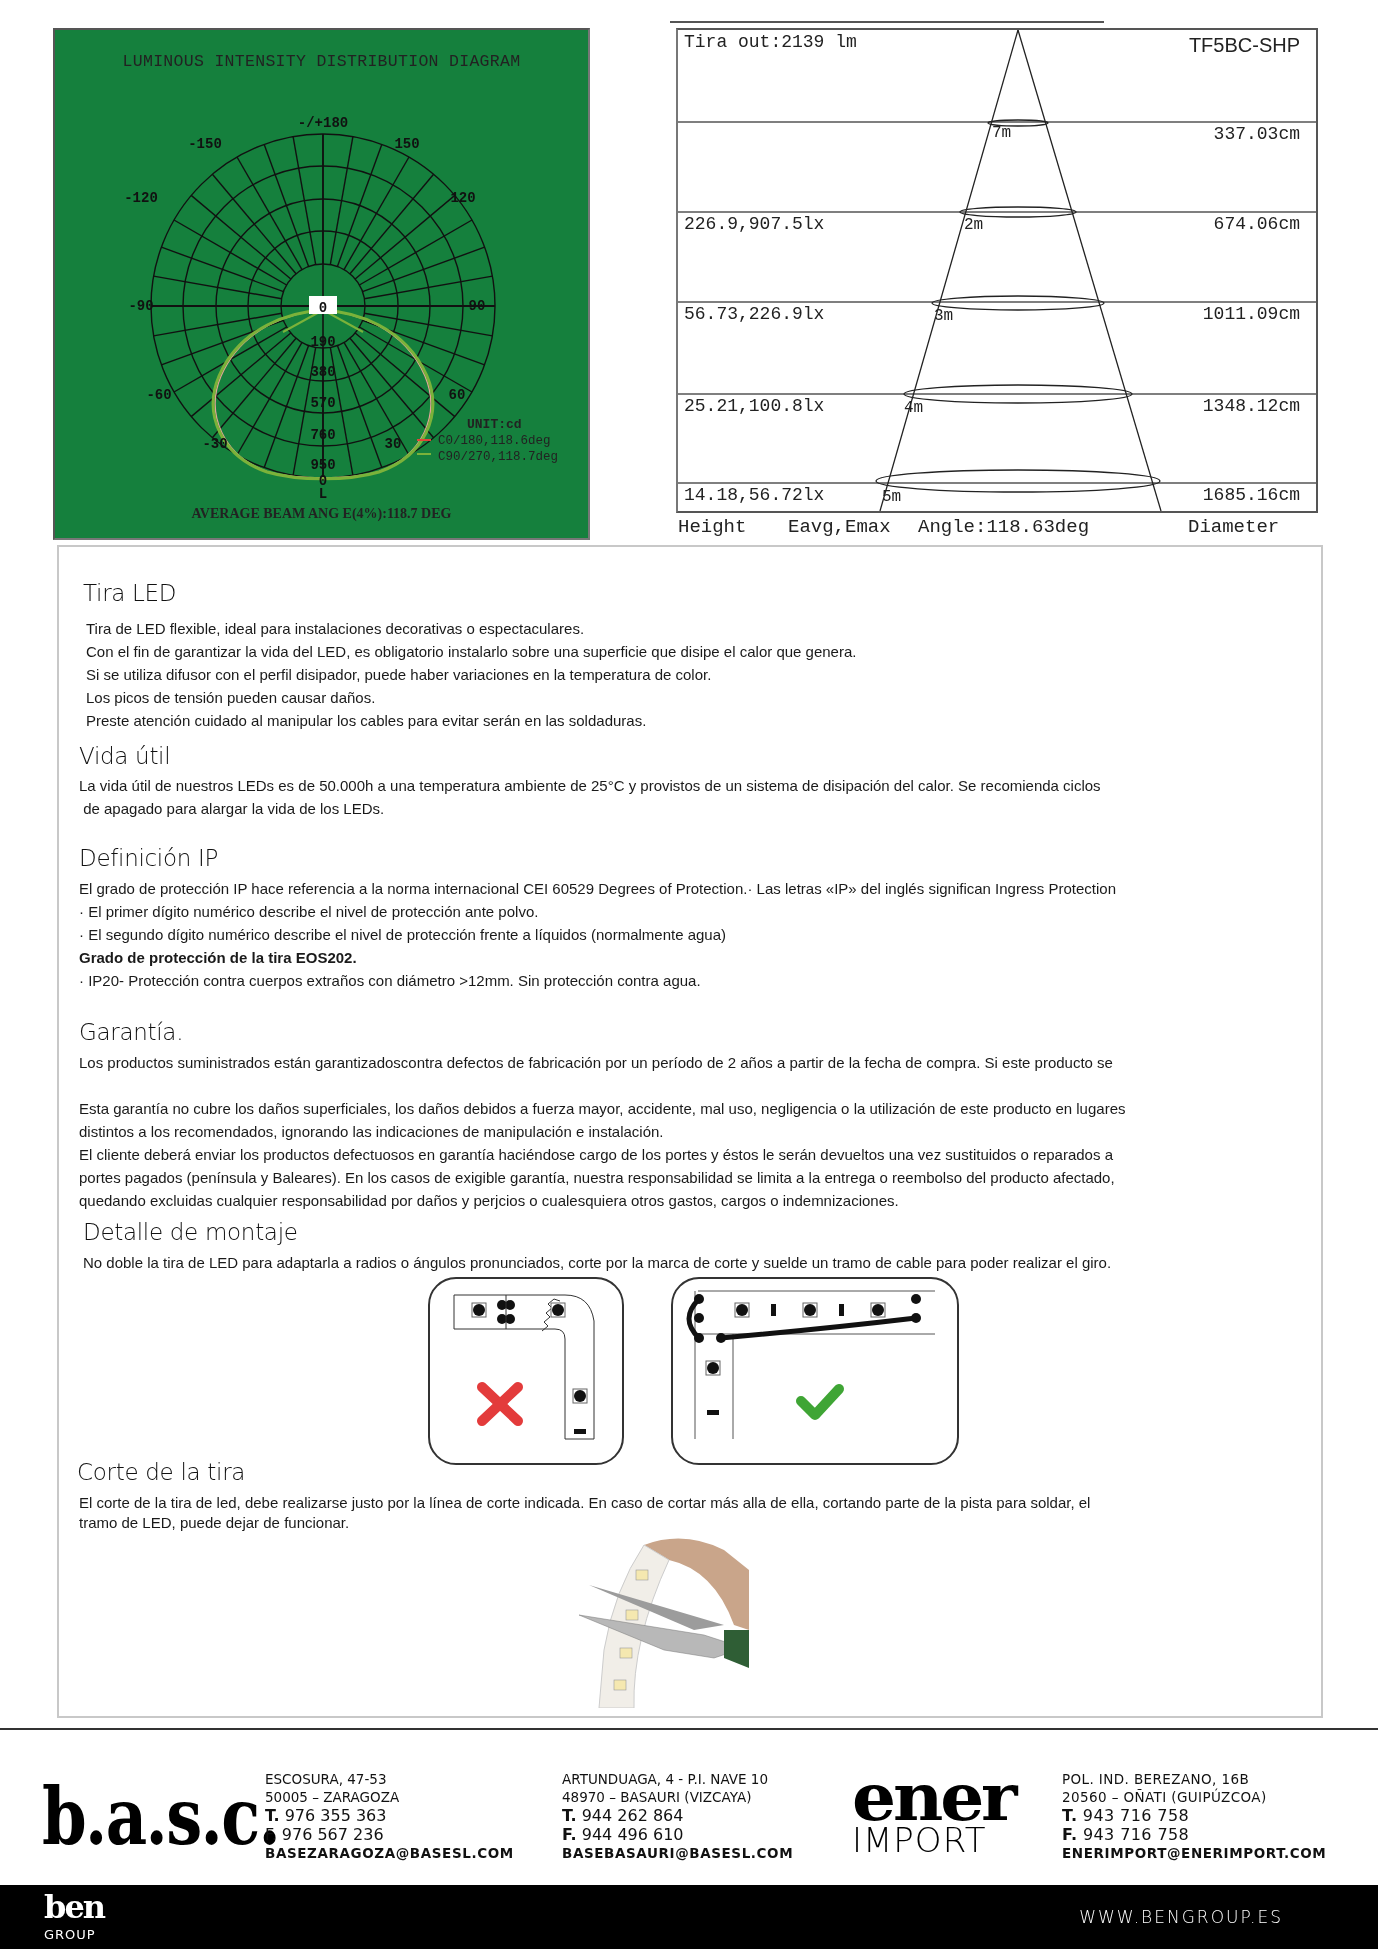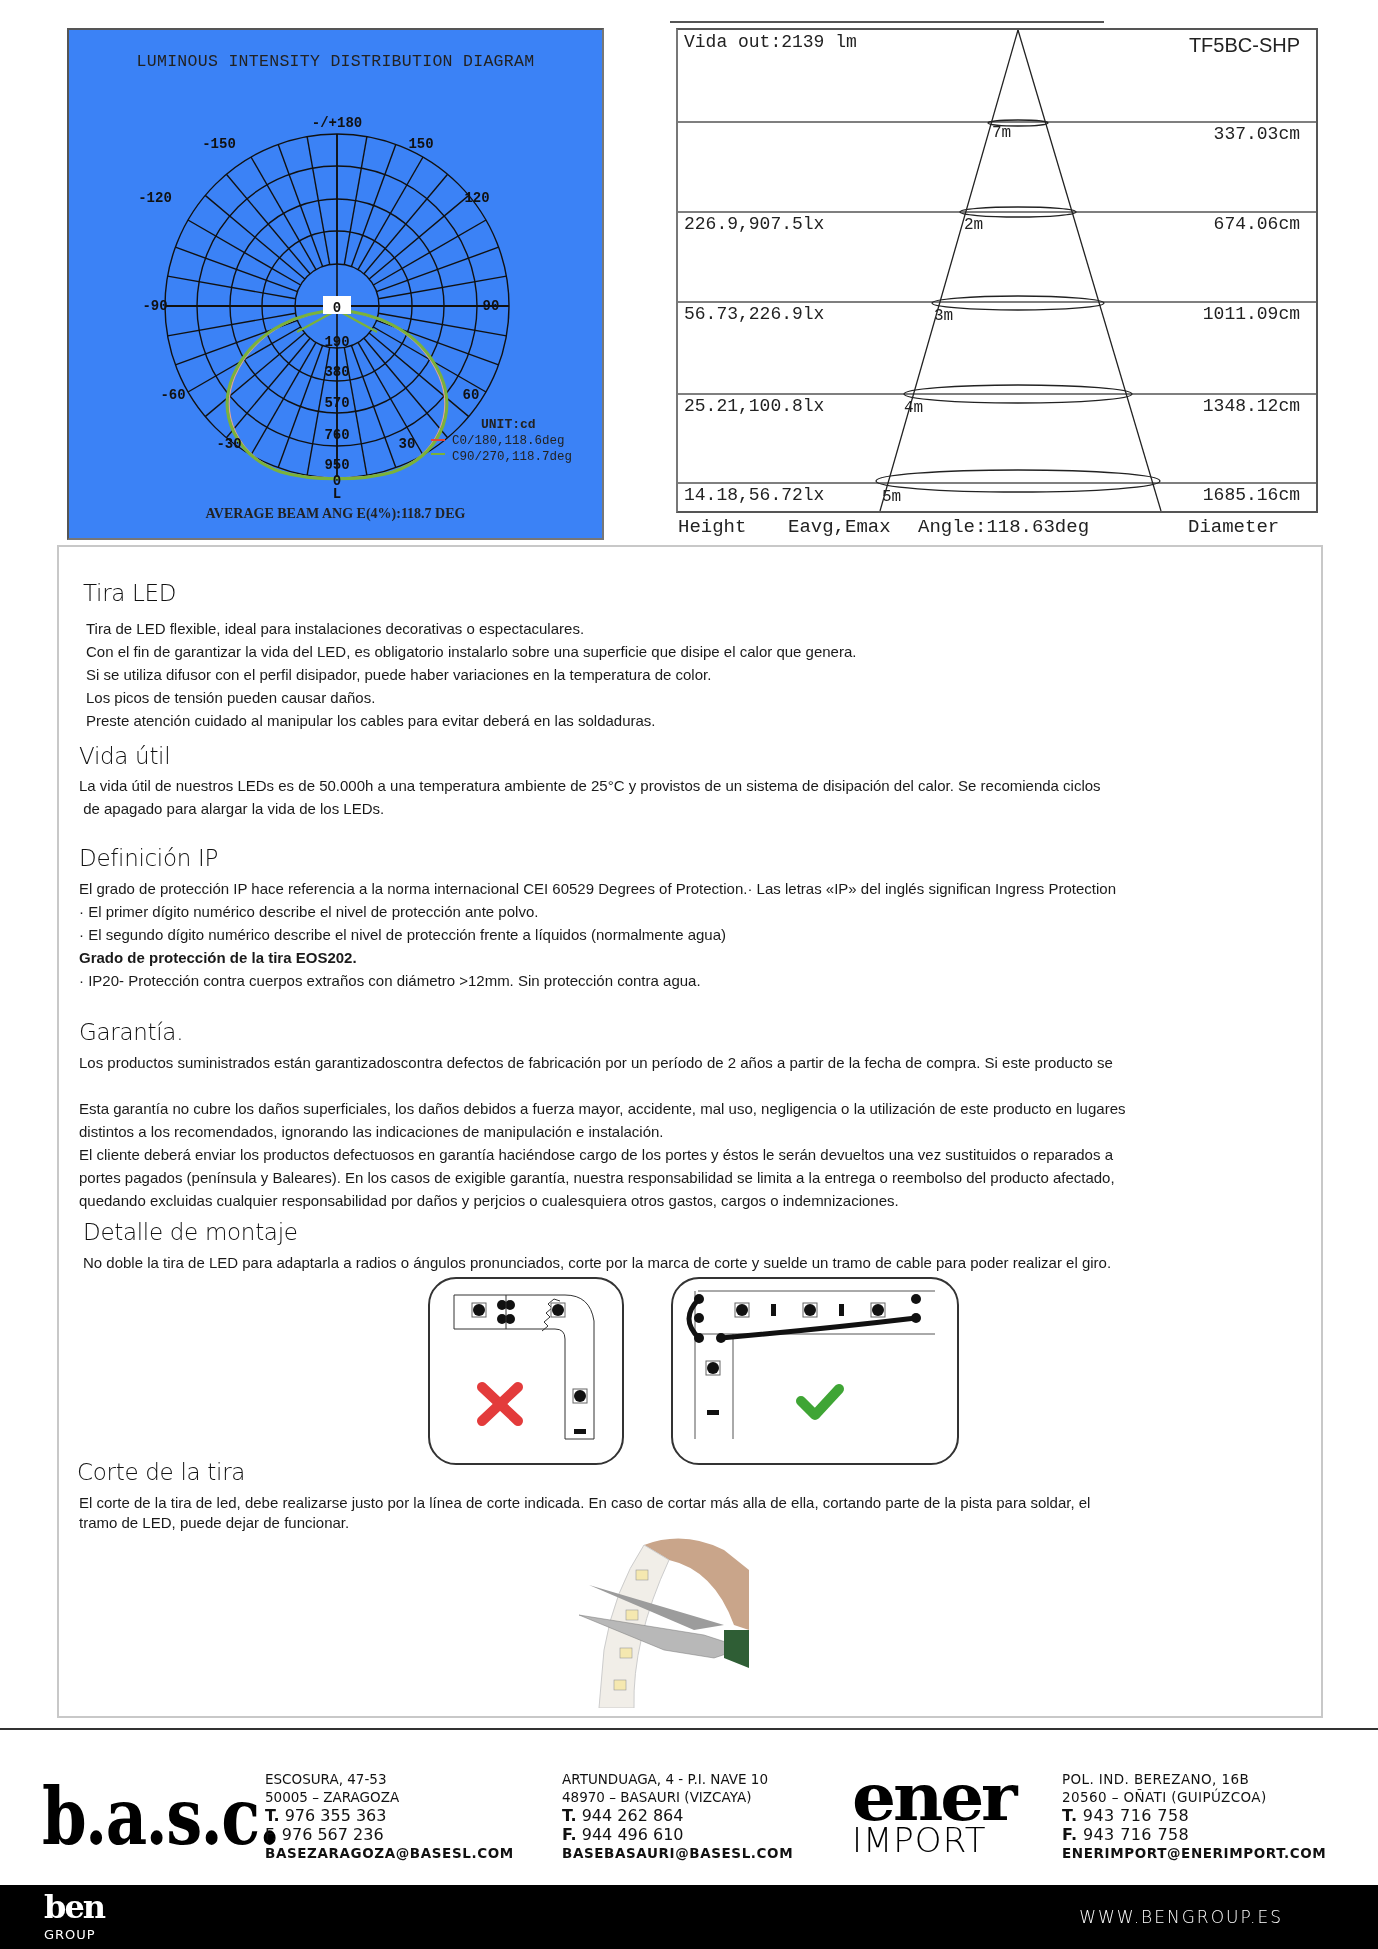--- a/index.html
+++ b/index.html
@@ -2,21 +2,21 @@
 <html><head>
 <meta charset="utf-8">
 <style>
   * { box-sizing: border-box; margin: 0; padding: 0; }
   html, body { width: 1378px; height: 1949px; background: #fff; overflow: hidden; }
   body { position: relative; font-family: "DejaVu Sans", sans-serif; color: #111; }
   .abs { position: absolute; }
   .mono { font-family: "Liberation Mono", "DejaVu Sans Mono", monospace; }
 
   
-  #polar-box { left: 67px; top: 28px; width: 537px; height: 512px; border: 2px solid #555; border-right-color: #777; border-bottom-color: #777; background: #3b82f6; }
+  #polar-box { left: 53px; top: 28px; width: 537px; height: 512px; border: 2px solid #555; border-right-color: #777; border-bottom-color: #777; background: #15803d; }
   #polar-title { left: 0; top: 22px; width: 100%; text-align: center; font-size: 16.5px; letter-spacing: 0.3px; color: #222; }
   #polar-svg { left: 0; top: 80px; }
   #polar-footer { left: 0; top: 476px; width: 100%; text-align: center; font-size: 14px; font-weight: bold; color: #222; font-family: "Liberation Serif", serif; }
   .legend { font-size: 12.5px; font-family: "Liberation Mono", monospace; color: #222; }
 
   
   #cone-topline { left: 670px; top: 21px; width: 434px; height: 2px; background: #555; }
   #cone-box { left: 676px; top: 28px; width: 642px; height: 485px; border: 2px solid #555; border-left-color: #777; background: #fff; }
   #cone-svg { left: 0; top: 0; }
   .cone-lbl { font-family: "Liberation Mono", monospace; font-size: 18px; color: #222; white-space: nowrap; }
@@ -149,21 +149,21 @@
     <g stroke="#222" stroke-width="1.3" fill="none">
       <line x1="340" y1="0" x2="202" y2="481"></line>
       <line x1="340" y1="0" x2="483" y2="481"></line>
       <ellipse cx="340" cy="93" rx="30" ry="3"></ellipse>
       <ellipse cx="340" cy="182" rx="58" ry="5"></ellipse>
       <ellipse cx="340" cy="273" rx="86" ry="7"></ellipse>
       <ellipse cx="340" cy="364" rx="114" ry="9"></ellipse>
       <ellipse cx="340" cy="451" rx="142" ry="11"></ellipse>
     </g>
   </svg>
-  <div class="abs cone-lbl" style="left:6px;top:2px;">Vida out:2139 lm</div>
+  <div class="abs cone-lbl" style="left:6px;top:2px;">Tira out:2139 lm</div>
   <div id="cone-brand" class="abs">TF5BC-SHP</div>
 
   <div class="abs cone-lbl" style="left:314px;top:94px;font-size:16px;">7m</div>
   <div class="abs cone-lbl" style="right:16px;top:94px;">337.03cm</div>
 
   <div class="abs cone-lbl" style="left:6px;top:184px;">226.9,907.5lx</div>
   <div class="abs cone-lbl" style="left:286px;top:186px;font-size:16px;">2m</div>
   <div class="abs cone-lbl" style="right:16px;top:184px;">674.06cm</div>
 
   <div class="abs cone-lbl" style="left:6px;top:274px;">56.73,226.9lx</div>
@@ -185,21 +185,21 @@
   <span style="left:512px;">Diameter</span>
 </div>
 
 <div id="content-box" class="abs">
 
   <div class="h2" style="left:24px;top:33px;">Tira LED</div>
   <div class="p" style="left:27px;top:70px;">Tira de LED flexible, ideal para instalaciones decorativas o espectaculares.</div>
   <div class="p" style="left:27px;top:93px;">Con el fin de garantizar la vida del LED, es obligatorio instalarlo sobre una superficie que disipe el calor que genera.</div>
   <div class="p" style="left:27px;top:116px;">Si se utiliza difusor con el perfil disipador, puede haber variaciones en la temperatura de color.</div>
   <div class="p" style="left:27px;top:139px;">Los picos de tensión pueden causar daños.</div>
-  <div class="p" style="left:27px;top:162px;">Preste atención cuidado al manipular los cables para evitar deberá en las soldaduras.</div>
+  <div class="p" style="left:27px;top:162px;">Preste atención cuidado al manipular los cables para evitar serán en las soldaduras.</div>
 
   <div class="h2" style="left:20px;top:196px;">Vida útil</div>
   <div class="p" style="left:20px;top:227px;">La vida útil de nuestros LEDs es de 50.000h a una temperatura ambiente de 25°C y provistos de un sistema de disipación del calor. Se recomienda ciclos</div>
   <div class="p" style="left:20px;top:250px;white-space:pre;"> de apagado para alargar la vida de los LEDs.</div>
 
   <div class="h2" style="left:20px;top:298px;">Definición IP</div>
   <div class="p" style="left:20px;top:330px;">El grado de protección IP hace referencia a la norma internacional CEI 60529 Degrees of Protection.· Las letras «IP» del inglés significan Ingress Protection</div>
   <div class="p" style="left:20px;top:353px;">· El primer dígito numérico describe el nivel de protección ante polvo.</div>
   <div class="p" style="left:20px;top:376px;">· El segundo dígito numérico describe el nivel de protección frente a líquidos (normalmente agua)</div>
   <div class="p" style="left:20px;top:399px;font-weight:bold;">Grado de protección de la tira EOS202.</div>

